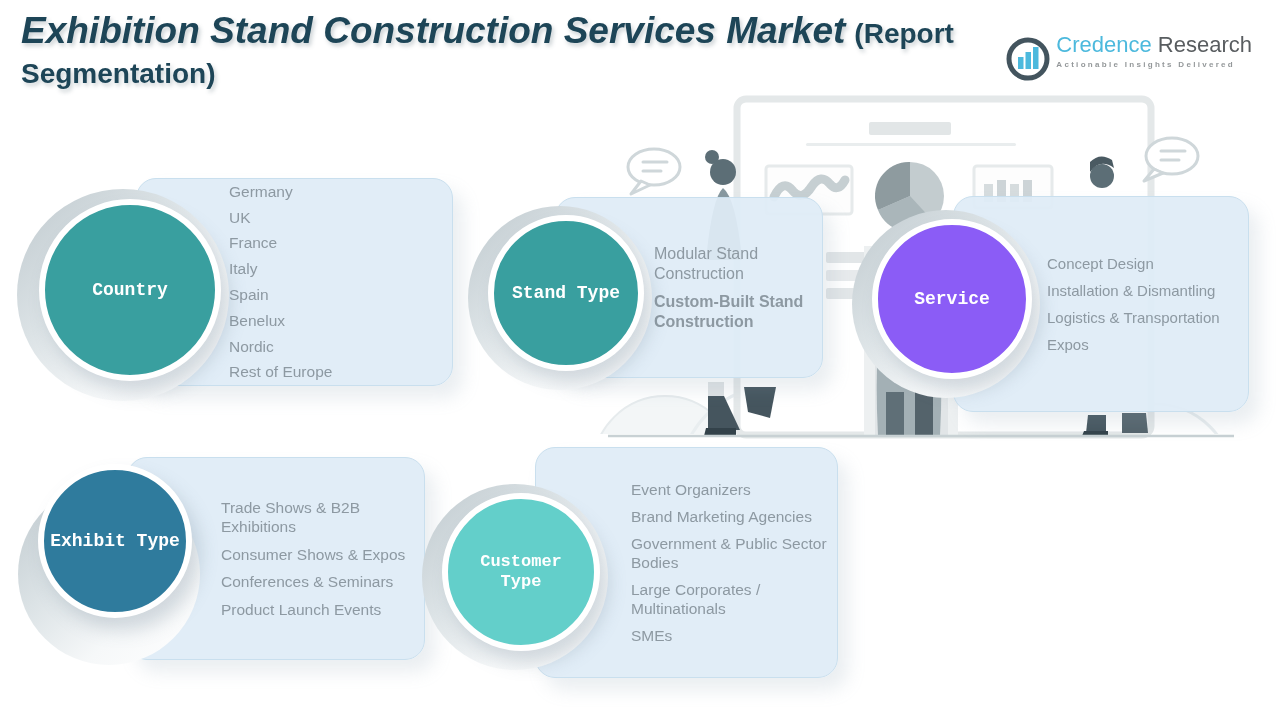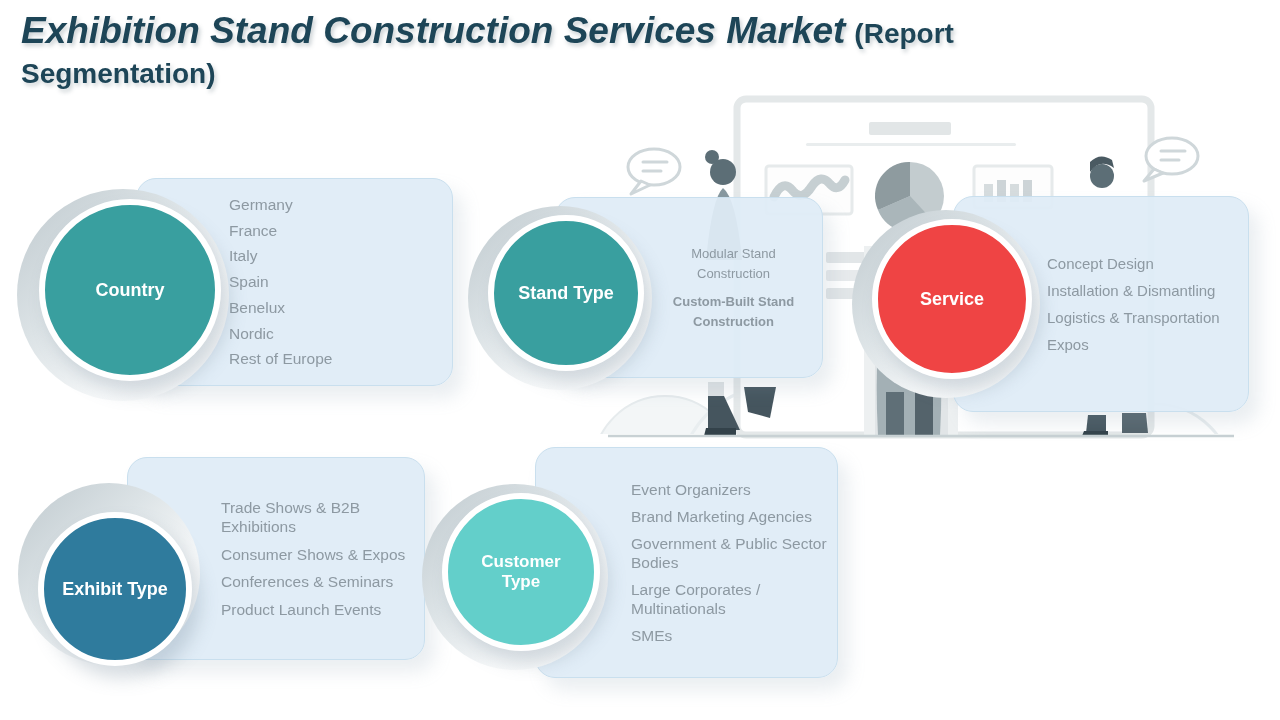--- a/index.html
+++ b/index.html
@@ -27,48 +27,48 @@
   .box{position:absolute;z-index:2;background:rgba(223,236,246,.93);
        border:1.5px solid #c9dfee;border-radius:20px;
        box-shadow:10px 12px 18px rgba(140,160,175,.18);
        display:flex;flex-direction:column;justify-content:center;box-sizing:border-box;}
   .items{list-style:none;margin:3px;padding:0;color:#8d99a2;}
   .halo{position:absolute;z-index:3;border-radius:50%;
         background:linear-gradient(135deg,#bfc9ce 0%,#dce3e6 38%,#f6f8f9 68%,#ffffff 100%);}
   .circle{position:absolute;z-index:4;border-radius:50%;border:6px solid #ffffff;
           display:flex;align-items:center;justify-content:center;text-align:center;
           color:#fff;font-weight:bold;font-size:18px;line-height:1.15;
-          box-shadow:8px 12px 18px rgba(120,140,155,.30);box-sizing:content-box;}
+          box-shadow:8px 12px 18px rgba(120,140,155,.30);box-sizing:content-box;font-family:Liberation Mono, monospace;}
 
   
   .country-box{left:136px;top:178px;width:317px;height:208px;padding:4px 8px 4px 89px;}
   .country-box li{line-height:25.8px;font-size:15.5px;}
   .country-halo{left:17px;top:189px;width:212px;height:212px;}
   .country-circle{left:39px;top:199px;width:170px;height:170px;background:#399f9f;}
 
   
   .stand-box{left:555px;top:197px;width:268px;height:181px;padding:6px 6px 6px 95px;}
-  .stand-box li{font-size:13px;line-height:19.5px;text-align:center;}
+  .stand-box li{font-size:16px;line-height:19.5px;}
   .stand-box li + li{margin-top:9px;font-weight:bold;}
   .stand-halo{left:468px;top:206px;width:184px;height:184px;}
   .stand-circle{left:488px;top:215px;width:144px;height:144px;background:#399f9f;}
 
   
   .service-box{left:953px;top:196px;width:296px;height:216px;padding:6px 4px 6px 90px;}
   .service-box li{font-size:15px;line-height:19px;white-space:nowrap;}
   .service-box li + li{margin-top:8px;}
   .service-halo{left:852px;top:210px;width:188px;height:188px;}
-  .service-circle{left:872px;top:219px;width:148px;height:148px;background:#ef4444;}
+  .service-circle{left:872px;top:219px;width:148px;height:148px;background:#8b5cf6;}
 
   
   .exhibit-box{left:127px;top:457px;width:298px;height:203px;padding:6px 2px 6px 90px;}
   .exhibit-box li{font-size:15.5px;line-height:19.5px;}
   .exhibit-box li + li{margin-top:8px;}
   .exhibit-halo{left:18px;top:483px;width:182px;height:182px;}
-  .exhibit-circle{left:38px;top:512px;width:142px;height:142px;background:#2f7b9d;justify-content:center;}
+  .exhibit-circle{left:38px;top:464px;width:142px;height:142px;background:#2f7b9d;justify-content:center;}
 
   
   .customer-box{left:535px;top:447px;width:303px;height:231px;padding:6px 4px 6px 92px;}
   .customer-box li{font-size:15.5px;line-height:19px;}
   .customer-box li + li{margin-top:8px;}
   .customer-halo{left:422px;top:484px;width:186px;height:186px;}
   .customer-circle{left:442px;top:493px;width:146px;height:146px;background:#63cfca;font-size:17px;}
   .customer-circle span{display:inline-block;max-width:100px;}
 </style>
 </head>
@@ -163,25 +163,41 @@
 
     <line x1="608" y1="436" x2="1234" y2="436" stroke="#c8d1d4" stroke-width="2.5"></line>
   </svg>
 
   <h1 class="title" style="margin:0;font-weight:normal;">
     <span class="t-main">Exhibition Stand Construction Services Market</span>
     <span class="t-paren">(Report</span><br>
     <span class="t-paren">Segmentation)</span>
   </h1>
 
+  <div class="logo">
+    <svg class="logo-icon" width="46" height="46" viewBox="0 0 46 46">
+      <circle cx="23" cy="23" r="19" fill="none" stroke="#43545e" stroke-width="5"></circle>
+      <rect x="13" y="21" width="5.5" height="12" fill="#4cb9dd"></rect>
+      <rect x="20.5" y="16" width="5.5" height="17" fill="#4cb9dd"></rect>
+      <rect x="28" y="11" width="5.5" height="22" fill="#4cb9dd"></rect>
+    </svg>
+    <div>
+      <div class="logo-name">
+        <span class="pri">Credence</span>
+        <span class="sec">Research</span>
+      </div>
+      <div class="logo-tagline">Actionable Insights Delivered</div>
+    </div>
+  </div>
 
   <section>
     <div class="box country-box">
       <ul class="items">
         <li>Germany</li>
+        <li>UK</li>
         <li>France</li>
         <li>Italy</li>
         <li>Spain</li>
         <li>Benelux</li>
         <li>Nordic</li>
         <li>Rest of Europe</li>
       </ul>
     </div>
     <div class="halo country-halo"></div>
     <div class="circle country-circle">

